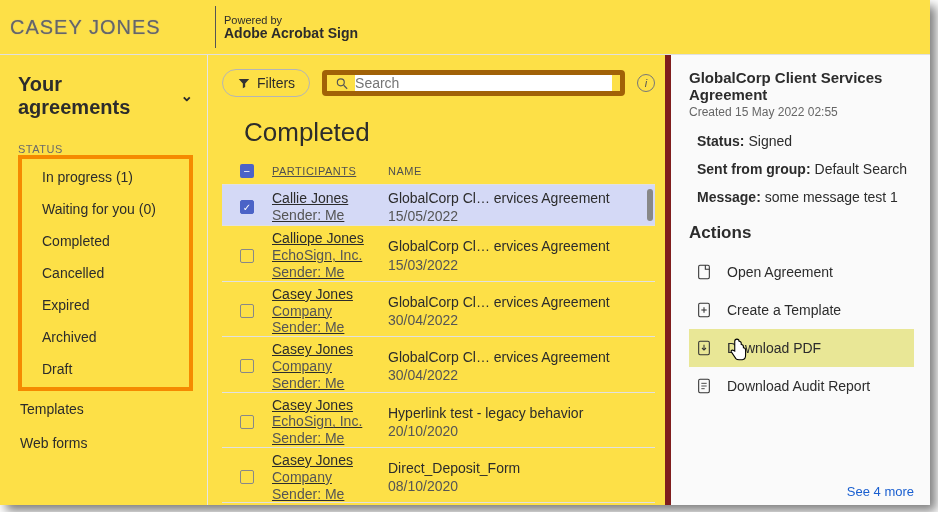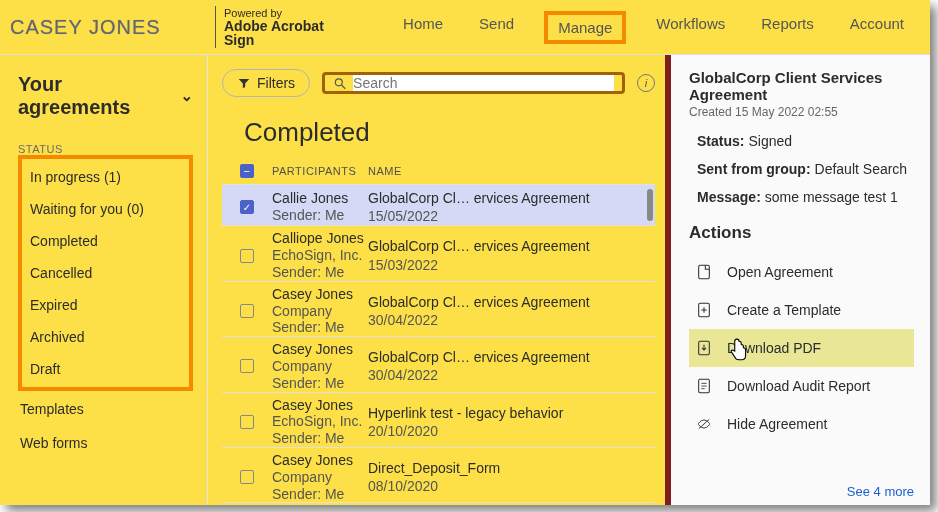--- a/index.html
+++ b/index.html
@@ -17,35 +17,35 @@
   .nav-item.active { border: 4px solid #f58a00; padding: 4px 10px; }
 
   
   .main { display: flex; height: calc(100% - 55px); }
 
   
   .sidebar { width: 208px; border-right: 1px solid #e5e5e5; padding: 18px 14px 0 18px; }
   .yg-title { font-size: 20px; font-weight: 600; display: flex; align-items: center; gap: 14px; margin-bottom: 24px;}
   .chev { font-size: 15px; }
   .status-label { font-size: 11px; letter-spacing: .5px; color: #6b6b6b; margin-bottom: 0; }
-  .status-box { border: 4px solid #f58a00; padding: 2px 0; }
+  .status-box { border: 4px solid #f58a00; padding: 2px 12px; }
   .status-item { padding: 8px 8px; font-size: 14px; }
   .below-box .status-item { padding: 10px 4px 8px 2px;  }
 
   
   .center { flex: 1; padding: 14px 10px 0 14px; min-width: 0; overflow:hidden;}
   .toolbar { display: flex; align-items: center; gap: 12px; }
   .filters-btn { border: 1px solid #b5b5b5; border-radius: 16px; padding: 5px 14px; display: flex; align-items: center; gap: 6px; font-size: 14px; }
-  .search-wrap { flex:1; border: 3px solid #a16207; border-radius: 4px; display: flex; align-items: center; padding: 0 8px; }
+  .search-wrap { flex:1; border: 5px solid #a16207; border-radius: 4px; display: flex; align-items: center; padding: 0 8px; }
   .search-wrap input { border: none; outline: none; font-size: 14px; width: 100%; }
   .info-circle { width: 18px; height: 18px; border: 1px solid #777; border-radius: 50%; display: flex; align-items: center; justify-content: center; font-style: italic; font-size: 11px; color:#555;}
   .section-title { font-size: 26px; font-weight: 300; margin: 20px 0 10px 22px; }
   .thead { display: flex; align-items: center; font-size: 11px; letter-spacing: .5px; color: #505050; padding: 6px 0; border-bottom: 1px solid #e1e1e1;}
   .col-chk { width: 50px; display:flex; justify-content:center;}
-  .col-part { width: 96px; }
+  .col-part { width: 116px; text-decoration: underline; }
   .col-name { flex: 1; }
   .master-chk { width:14px; height:14px; background:#4b63c7; color:#fff; font-size:11px; display:flex; align-items:center; justify-content:center; border-radius:2px;}
   .rows { }
   .row { display: flex; align-items: center; border-bottom: 1px solid #e1e1e1; padding: 4px 0 0 0; position: relative; }
   .row.selected { background: #d4d9f6; }
   .chkbox { width:14px; height:14px; border:1.5px solid #888; border-radius:2px;}
   .chkbox.checked { background:#4b63c7; border-color:#4b63c7; color:#fff; display:flex; align-items:center; justify-content:center; font-size:10px;}
   .part-block { font-size:14px; line-height:1.2;}
   .part-block .p1 { }
   .part-block .p2 { color:#555;}
@@ -74,28 +74,20 @@
 
 <div class="shadow-wrap">
 
   <div class="header">
     <div class="logo">CASEY JONES</div>
     <div class="vbar"></div>
     <div class="powered">
       <span>Powered by</span>
       <b>Adobe Acrobat Sign</b>
     </div>
-    <div class="nav" id="nav">
-        <div class="nav-item">Home</div>
-        <div class="nav-item">Send</div>
-        <div class="nav-item active">Manage</div>
-        <div class="nav-item">Workflows</div>
-        <div class="nav-item">Reports</div>
-        <div class="nav-item">Account</div>
-      </div>
   </div>
 
   <div class="main">
 
     <div class="sidebar">
       <div class="yg-title">
         <span>Your agreements</span>
         <span class="chev">⌄</span>
       </div>
       <div class="status-label">STATUS</div>
@@ -273,27 +265,18 @@
             <span class="action-icon">
               <svg width="16" height="18" viewBox="0 0 24 24">
                 <rect x="4" y="2" width="16" height="20" rx="2" fill="none" stroke="#333" stroke-width="1.6"></rect>
                 <line x1="8" y1="8" x2="16" y2="8" stroke="#333" stroke-width="1.3"></line>
                 <line x1="8" y1="12" x2="16" y2="12" stroke="#333" stroke-width="1.3"></line>
                 <line x1="8" y1="16" x2="13" y2="16" stroke="#333" stroke-width="1.3"></line>
               </svg>
             </span>
             <span>Download Audit Report</span>
           </div>
-          <div class="action-item">
-            <span class="action-icon">
-              <svg width="18" height="14" viewBox="0 0 24 24">
-                <path d="M2 12s4-7 10-7 10 7 10 7-4 7-10 7S2 12 2 12z" fill="none" stroke="#333" stroke-width="1.6"></path>
-                <line x1="3" y1="20" x2="21" y2="4" stroke="#333" stroke-width="1.6"></line>
-              </svg>
-            </span>
-            <span>Hide Agreement</span>
-          </div>
         </div>
       <div class="see-more">See 4 more</div>
     </div>
 
   </div>
 </div>
 
 </body></html>

